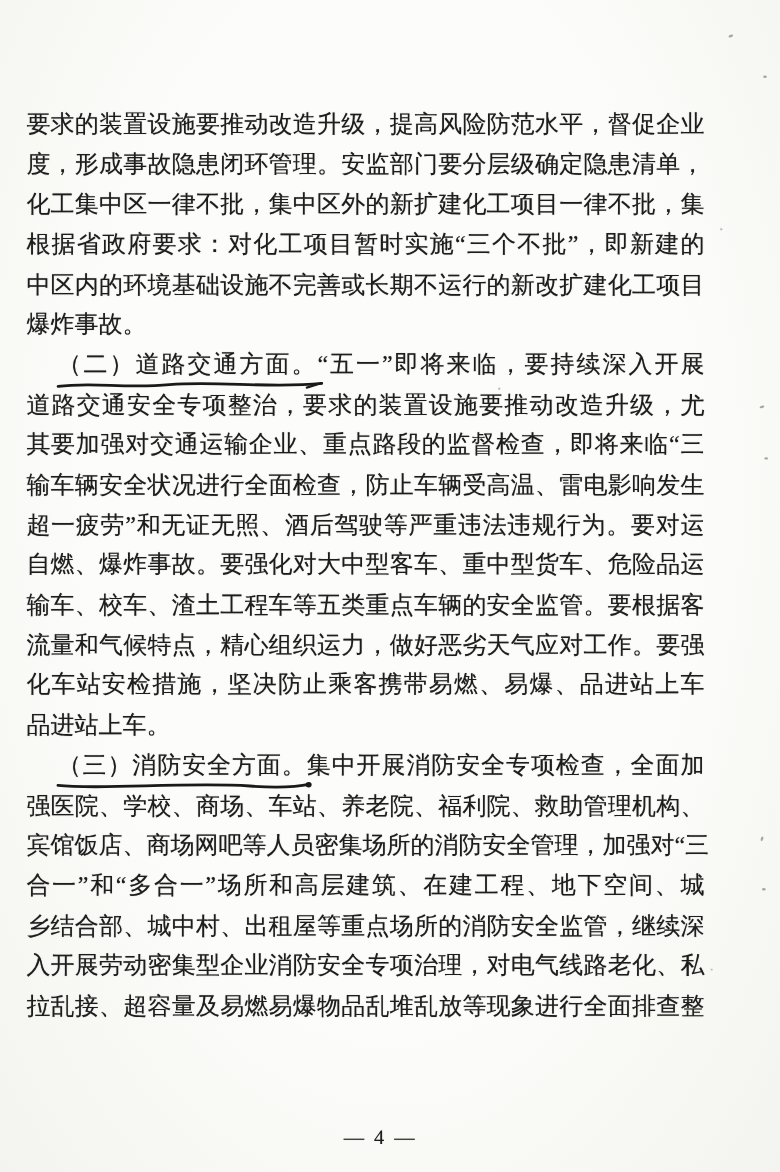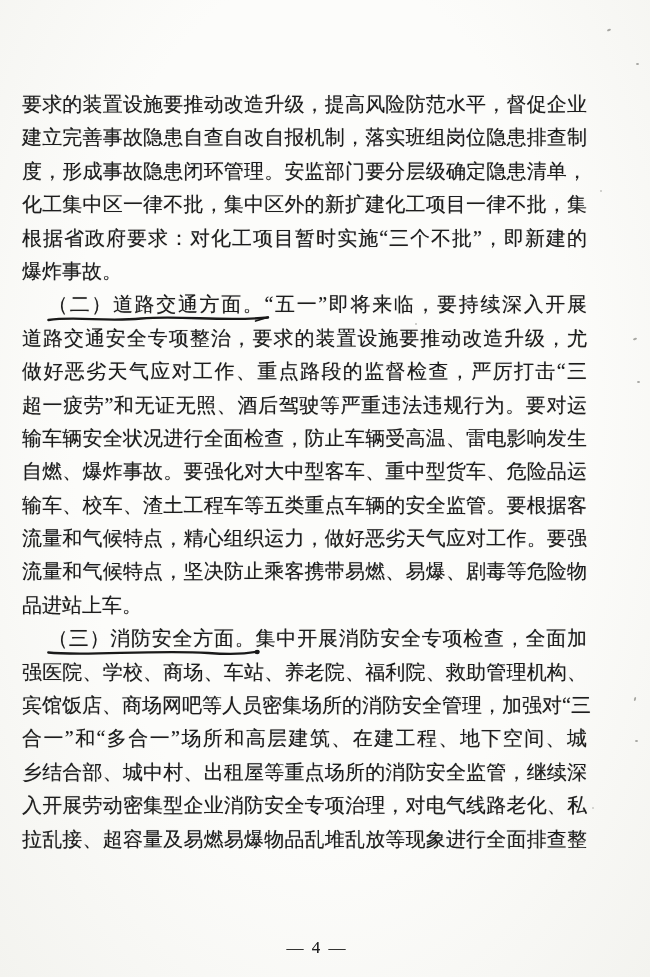--- a/index.html
+++ b/index.html
@@ -31,21 +31,21 @@
     text-align-last:justify;
     text-justify:inter-character;
     white-space:nowrap;
   }
   .line.para-end{
     text-align-last:left;
   }
   .line.first{
     text-indent:26px;
   }
-  .hl{position:relative;display:inline;}
+  .hl{position:relative;display:inline;font-family:Liberation Mono, monospace;}
   .hl svg{
     position:absolute;
     left:-3px;bottom:-10px;
     width:calc(100% + 10px);height:12px;
     overflow:visible;
     color:var(--underline-color);
   }
   .footer{
     position:absolute;
     left:0;right:0;top:938px;
@@ -63,38 +63,38 @@
   }
 </style>
 </head>
 <body>
 
 <div class="page">
 
   <div class="text-block">
 
     <div class="line">要求的装置设施要推动改造升级，提高风险防范水平，督促企业</div>
-    <div class="line">建立完善事故隐患自查自改自报机制，落实班组岗位隐患排查制</div>
     <div class="line">度，形成事故隐患闭环管理。安监部门要分层级确定隐患清单，</div>
     <div class="line">化工集中区一律不批，集中区外的新扩建化工项目一律不批，集</div>
     <div class="line">根据省政府要求：对化工项目暂时实施“三个不批”，即新建的</div>
+    <div class="line">中区内的环境基础设施不完善或长期不运行的新改扩建化工项目</div>
     <div class="line para-end">爆炸事故。</div>
 
     <div class="line first"><span class="hl"><span>（二）道路交通方面。</span><svg viewBox="0 0 200 12" preserveAspectRatio="none">
             <path d="M3 7 C28 3 52 9 85 5.5 C120 2 158 9 197 4.5" fill="none" stroke="currentColor" stroke-width="2.3" stroke-linecap="round" vector-effect="non-scaling-stroke"></path>
             <path d="M186 8 L197 4.2" fill="none" stroke="currentColor" stroke-width="1.8" stroke-linecap="round" vector-effect="non-scaling-stroke"></path>
           </svg></span><span>“五一”即将来临，要持续深入开展</span></div>
     <div class="line">道路交通安全专项整治，要求的装置设施要推动改造升级，尤</div>
-    <div class="line">做好恶劣天气应对工作、重点路段的监督检查，严厉打击“三</div>
+    <div class="line">其要加强对交通运输企业、重点路段的监督检查，即将来临“三</div>
+    <div class="line">输车辆安全状况进行全面检查，防止车辆受高温、雷电影响发生</div>
     <div class="line">超一疲劳”和无证无照、酒后驾驶等严重违法违规行为。要对运</div>
-    <div class="line">输车辆安全状况进行全面检查，防止车辆受高温、雷电影响发生</div>
     <div class="line">自燃、爆炸事故。要强化对大中型客车、重中型货车、危险品运</div>
     <div class="line">输车、校车、渣土工程车等五类重点车辆的安全监管。要根据客</div>
     <div class="line">流量和气候特点，精心组织运力，做好恶劣天气应对工作。要强</div>
-    <div class="line">流量和气候特点，坚决防止乘客携带易燃、易爆、剧毒等危险物</div>
+    <div class="line">化车站安检措施，坚决防止乘客携带易燃、易爆、品进站上车</div>
     <div class="line para-end">品进站上车。</div>
 
     <div class="line first"><span class="hl"><span>（三）消防安全方面。</span><svg viewBox="0 0 200 12" preserveAspectRatio="none">
             <path d="M3 5.5 C35 9.5 100 2.5 150 6 C168 7.5 185 7 196 4.5" fill="none" stroke="currentColor" stroke-width="2.3" stroke-linecap="round" vector-effect="non-scaling-stroke"></path>
             <circle cx="195" cy="5" r="2.3" fill="currentColor"></circle>
           </svg></span><span>集中开展消防安全专项检查，全面加</span></div>
     <div class="line">强医院、学校、商场、车站、养老院、福利院、救助管理机构、</div>
     <div class="line">宾馆饭店、商场网吧等人员密集场所的消防安全管理，加强对“三</div>
     <div class="line">合一”和“多合一”场所和高层建筑、在建工程、地下空间、城</div>
     <div class="line">乡结合部、城中村、出租屋等重点场所的消防安全监管，继续深</div>

